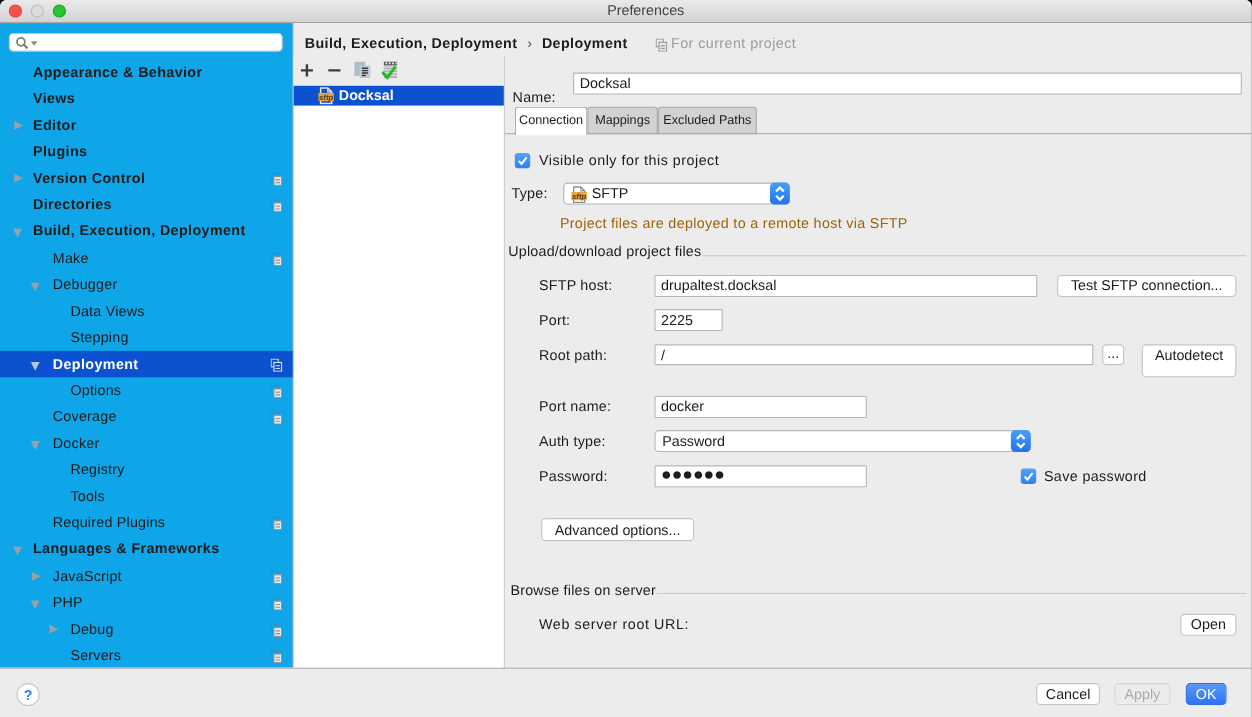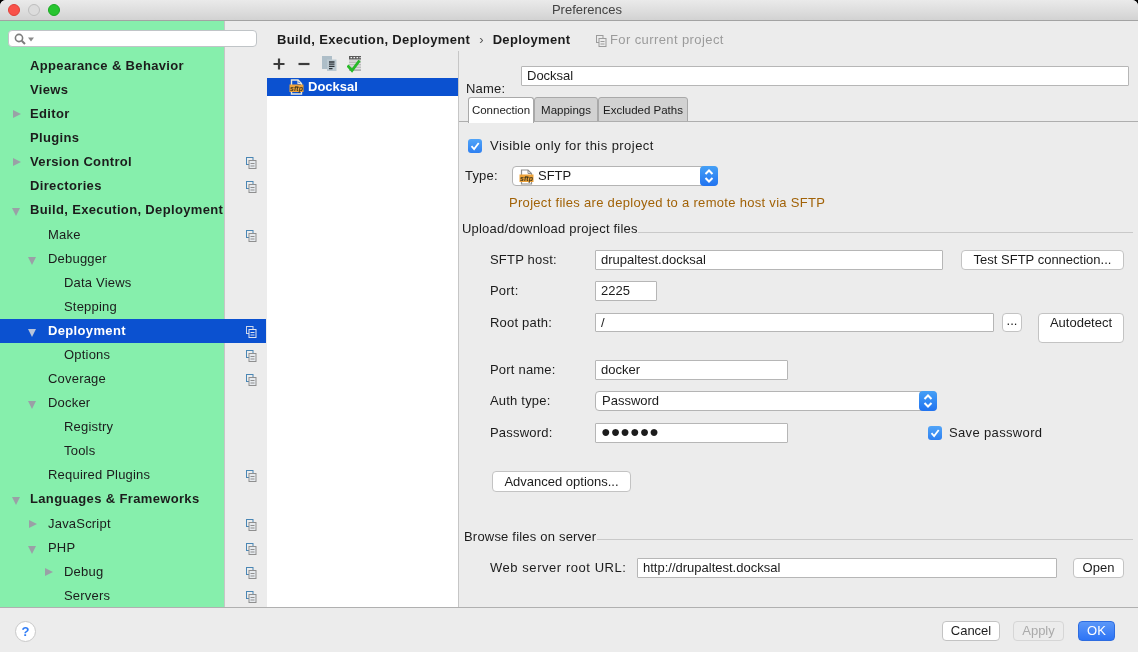--- a/index.html
+++ b/index.html
@@ -8,22 +8,22 @@
   font-family:"Liberation Sans",sans-serif;font-size:13px;color:#1c1c1c;
   border-radius:6px 6px 0 0;background:#ececec;}
 
 .titlebar{position:absolute;left:0;top:0;width:1138px;height:21px;
   background:linear-gradient(180deg,#eaeaea 0%,#dbdbdb 65%,#d2d2d2 100%);
   border-bottom:1px solid #a3a3a3;}
 .title{position:absolute;left:0;top:0;width:100%;height:20px;line-height:20px;
   text-align:center;color:#434343;font-size:13px;padding-left:36px;}
 .tl{position:absolute;top:4px;width:12px;height:12px;border-radius:50%;}
 
-.sidebar{position:absolute;left:0;top:21px;width:225px;height:586px;
-  background:#86efac;border-right:1px solid #c6c6c6;}
+.sidebar{position:absolute;left:0;top:21px;width:267px;height:586px;
+  background:#0ea5e9;border-right:1px solid #c6c6c6;}
 .search{position:absolute;left:8px;top:9px;width:249px;height:17px;
   background:#fff;border:1px solid #c0c4c7;border-radius:4px;}
 .trow{position:absolute;left:0;width:266px;height:24px;line-height:24px;white-space:nowrap;}
 .trow .txt{position:absolute;top:0;letter-spacing:0.2px;}
 .trow .txt.b{letter-spacing:0.35px;}
 .b{font-weight:bold;}
 .arr-r{position:absolute;top:8px;width:0;height:0;border-left:8px solid #9aa0a6;
   border-top:4.5px solid transparent;border-bottom:4.5px solid transparent;}
 .arr-d{position:absolute;top:10px;width:0;height:0;border-top:8px solid #9aa0a6;
   border-left:4.5px solid transparent;border-right:4.5px solid transparent;}
@@ -329,21 +329,20 @@
         </svg>
     </div>
     <div class="lab" style="left:490px;top:372px;letter-spacing:0.35px;">Save password</div>
 
     <div class="btn" style="left:33px;top:420px;width:139px;height:21px;line-height:19px;">Advanced options...</div>
 
     <div class="lab" style="left:5px;top:476px;">Browse files on server</div>
     <div class="sepline" style="left:138px;top:488px;width:536px;"></div>
 
     <div class="lab" style="left:31px;top:507px;letter-spacing:0.55px;">Web server root URL:</div>
-    <div class="field" style="left:178px;top:507px;width:420px;height:20px;">http://drupaltest.docksal</div>
     <div class="btn" style="left:614px;top:507px;width:51px;height:20px;line-height:18px;">Open</div>
   </div>
 
   <div class="bbar">
     <div class="btn" style="left:15px;top:13px;width:21px;height:21px;border-radius:50%;border-color:#c9c9c9;color:#2f7cf6;font-weight:bold;line-height:19px;">?</div>
     <div class="btn" style="left:942px;top:13px;width:58px;height:20px;line-height:18px;">Cancel</div>
     <div class="btn" style="left:1013px;top:13px;width:51px;height:20px;line-height:18px;border-color:#d6d6d6;background:#ececec;color:#aaa;">Apply</div>
     <div class="btn" style="left:1078px;top:13px;width:37px;height:20px;line-height:18px;background:linear-gradient(180deg,#5b97f8,#2d74f5);border-color:#2d6ce0;color:#fff;">OK</div>
   </div>
 </div>

